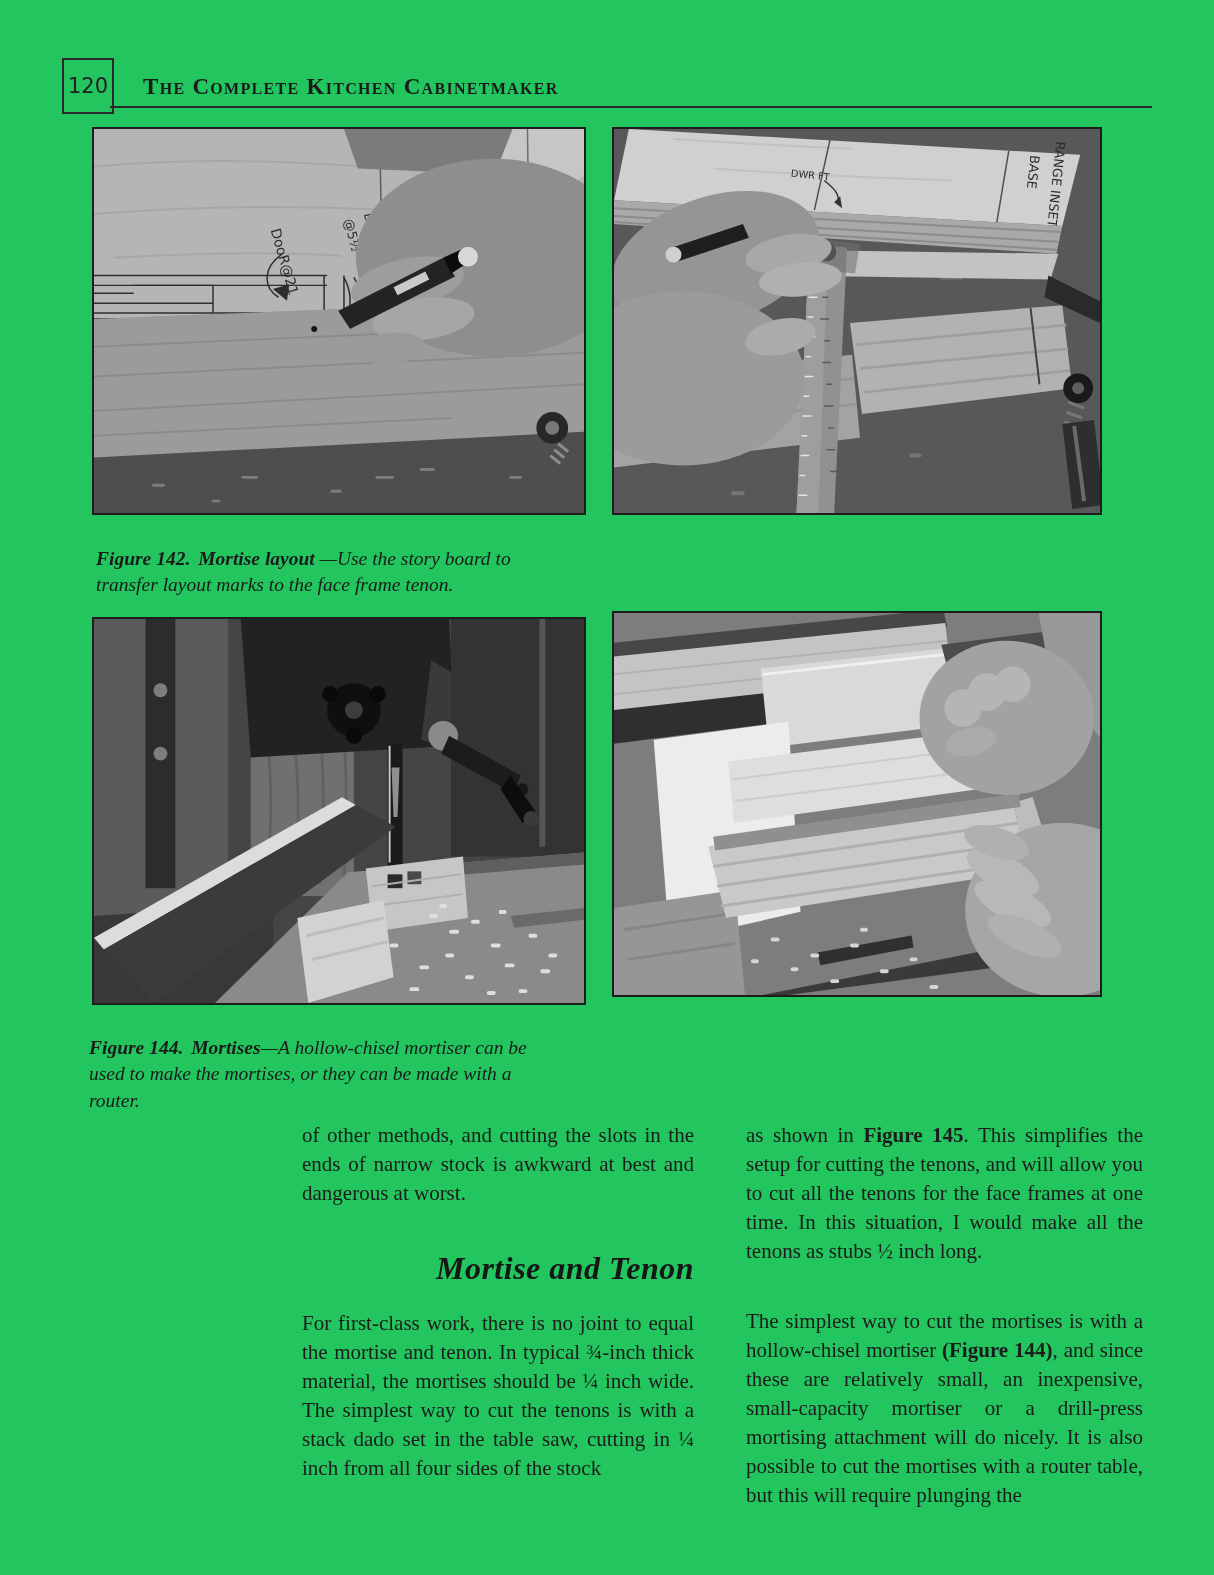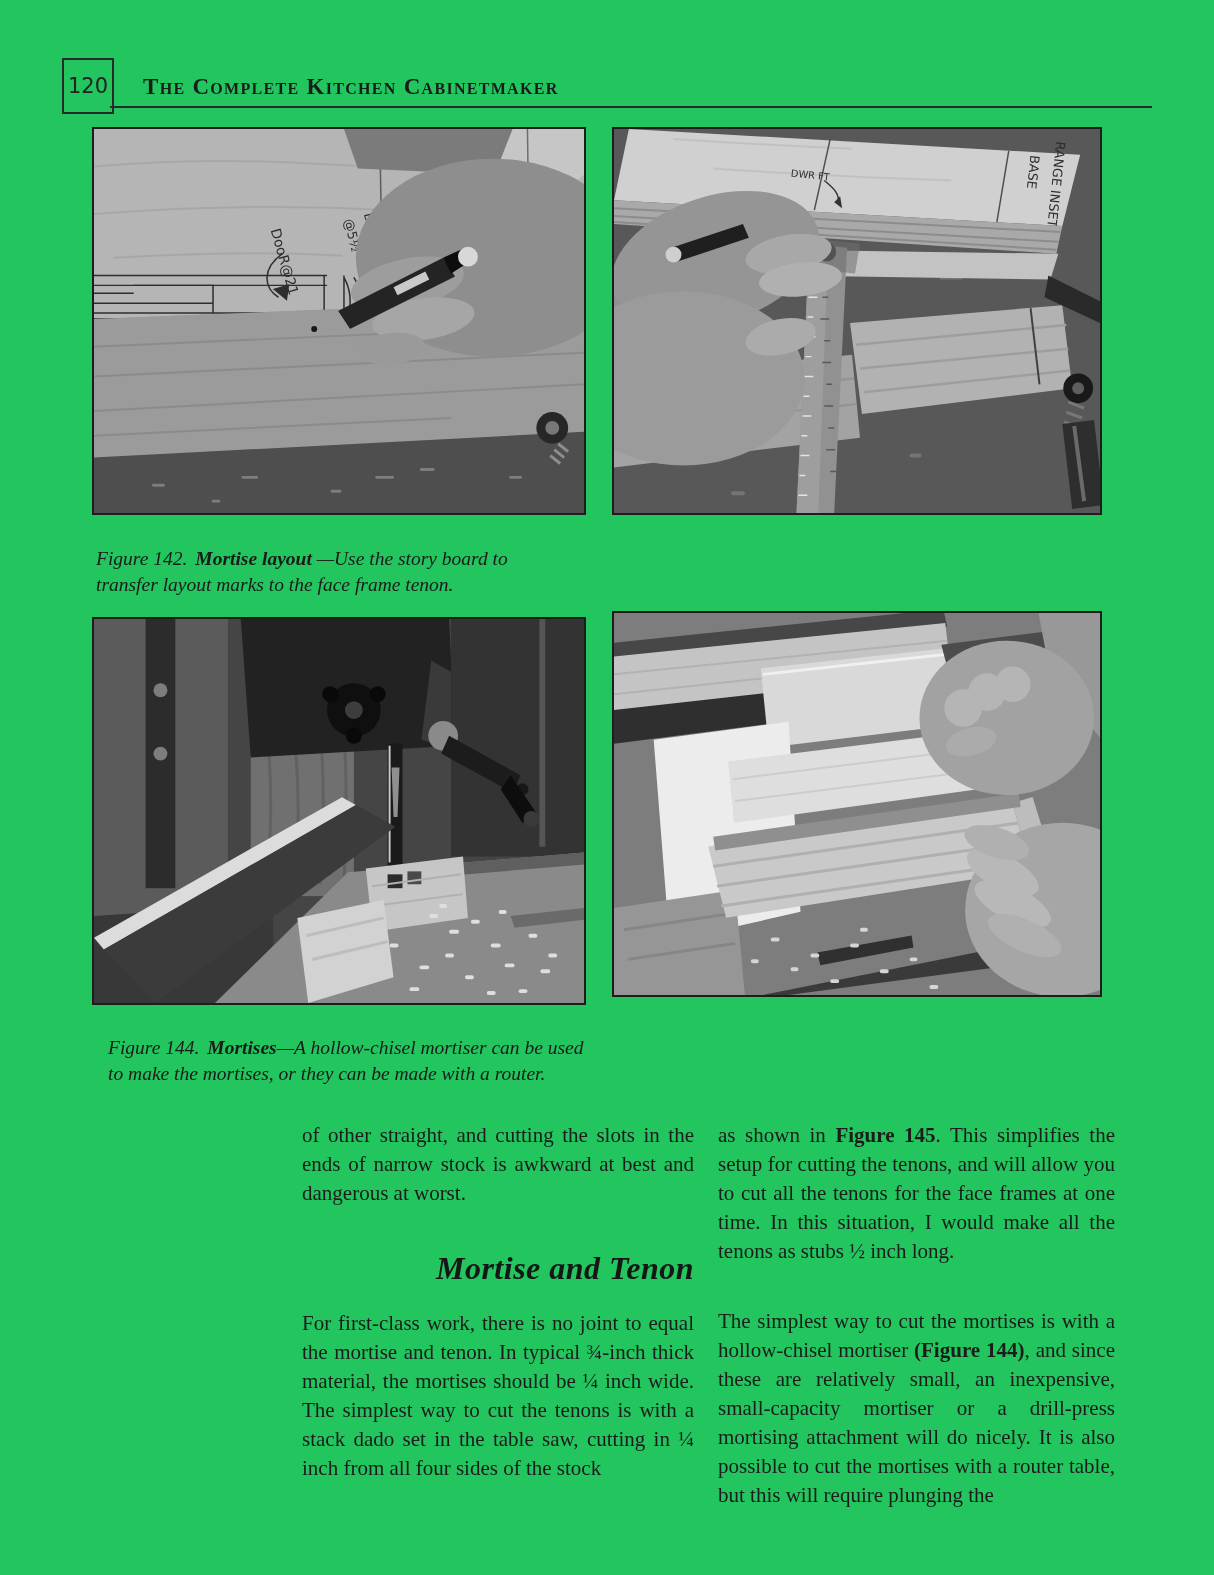--- a/index.html
+++ b/index.html
@@ -20,29 +20,29 @@
   #photo142{left:92px;top:127px;width:494px;height:388px;}
   #photo143{left:612px;top:127px;width:490px;height:388px;}
   #photo144{left:92px;top:617px;width:494px;height:388px;}
   #photo145{left:612px;top:611px;width:490px;height:386px;}
   .hand-text{font-family:"DejaVu Sans",sans-serif;fill:#2d2d2d;}
 
   
   .caption{position:absolute;font-style:italic;font-size:19.5px;line-height:26.5px;color:#1b1b1b;}
   #cap142{left:96px;top:526px;width:478px;}
   #cap143{left:613px;top:524px;width:500px;}
-  #cap144{left:108px;top:1015px;width:478px;}
+  #cap144{left:89px;top:1015px;width:478px;}
   #cap145{left:613px;top:1004px;width:506px;}
-  .cap-label{font-weight:400;margin-right:8px;}
+  .cap-label{font-weight:700;margin-right:8px;}
   .cap-title{font-weight:700;text-align:center;}
 
   
   .col{position:absolute;top:1121px;font-size:21px;line-height:29px;text-align:justify;}
   #col-left{left:302px;width:392px;}
-  #col-right{left:718px;width:397px;}
+  #col-right{left:746px;width:397px;}
   .col p{margin:0;}
   #col-left p.first{margin-bottom:0;}
   .section-heading{font-style:italic;font-weight:600;font-size:32px;letter-spacing:.5px;
                    margin:46px 0 26px 0;text-align:right;color:#161616;}
   #col-right .para2{margin-top:41px;}
   b{font-weight:700;}
 </style>
 </head>
 <body>
 
@@ -275,21 +275,21 @@
       <path d="M160,330 h5 M200,346 h5 M240,336 h5 M270,362 h5 M300,350 h4 M220,372 h5 M180,360 h4 M320,378 h5 M140,352 h4 M250,320 h4" stroke="#d5d5d5" stroke-width="4" stroke-linecap="round"></path>
     </svg>
   </div>
 
   <p class="caption" id="cap144">
     <span class="cap-label">Figure 144.</span><span class="cap-title">Mortises</span><span>—A hollow-chisel mortiser can be used to make the mortises, or they can be made with a router.</span>
   </p>
 
 
   <div class="col" id="col-left">
-    <p class="first">of other straight, and cutting the slots in the ends of narrow stock is awkward at best and dangerous at worst.</p>
+    <p class="first">of other methods, and cutting the slots in the ends of narrow stock is awkward at best and dangerous at worst.</p>
     <h2 class="section-heading">Mortise and Tenon</h2>
     <p>For first-class work, there is no joint to equal the mortise and tenon. In typical ¾-inch thick material, the mortises should be ¼ inch wide. The simplest way to cut the tenons is with a stack dado set in the table saw, cutting in ¼ inch from all four sides of the stock</p>
   </div>
 
   <div class="col" id="col-right">
     <p><span>as shown in </span><b>Figure 145</b><span>. This simplifies the setup for cutting the tenons, and will allow you to cut all the tenons for the face frames at one time. In this situation, I would make all the tenons as stubs ½ inch long.</span></p>
     <p class="para2"><span>The simplest way to cut the mortises is with a hollow-chisel mortiser </span><b>(Figure 144)</b><span>, and since these are relatively small, an inexpensive, small-capacity mortiser or a drill-press mortising attachment will do nicely. It is also possible to cut the mortises with a router table, but this will require plunging the</span></p>
   </div>
 
 </div>

